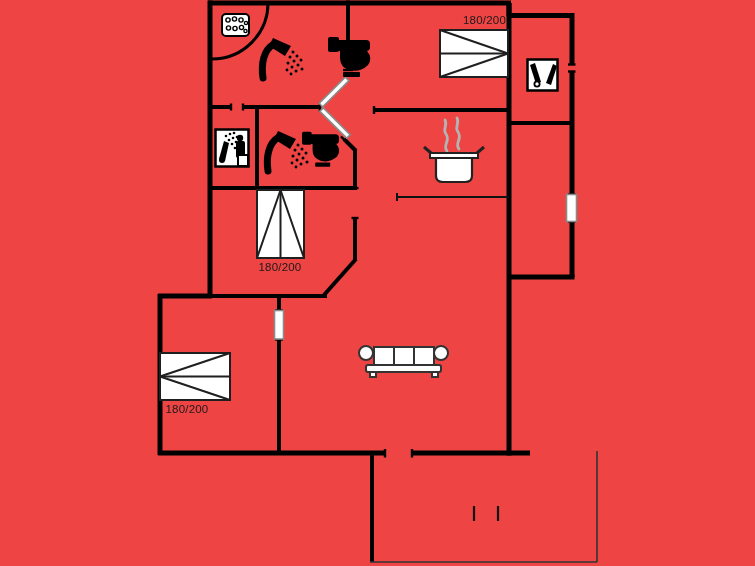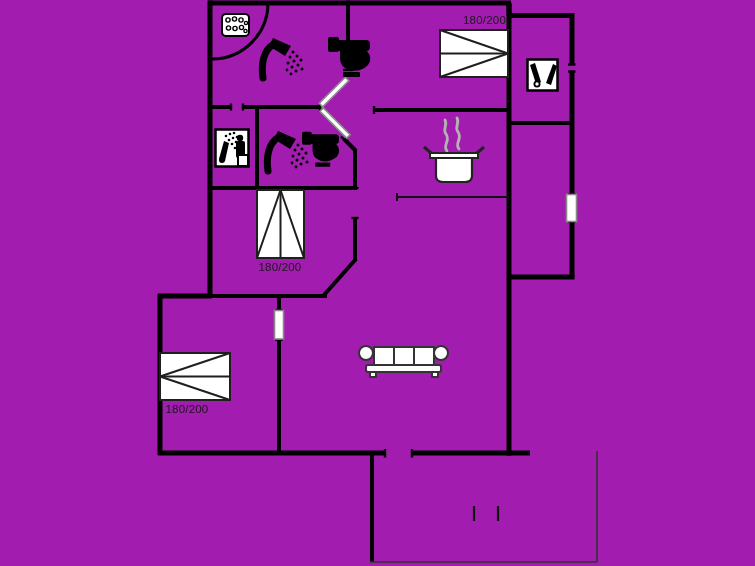--- a/index.html
+++ b/index.html
@@ -1,19 +1,19 @@
 <!DOCTYPE html>
 <html><head>
 <meta charset="utf-8">
 <style>
   html,body{margin:0;padding:0;background:#fff;}
   .stage{
     position:relative;
     width:755px;height:566px;
-    background:#a21caf;
+    background:#ef4444;
     font-family:"Liberation Sans", sans-serif;
     overflow:hidden;
   }
   svg{position:absolute;left:0;top:0;}
   text.bed-label{
     font-family:"Liberation Sans", sans-serif;
     font-size:11.5px;
     letter-spacing:.2px;
   }
 </style>

